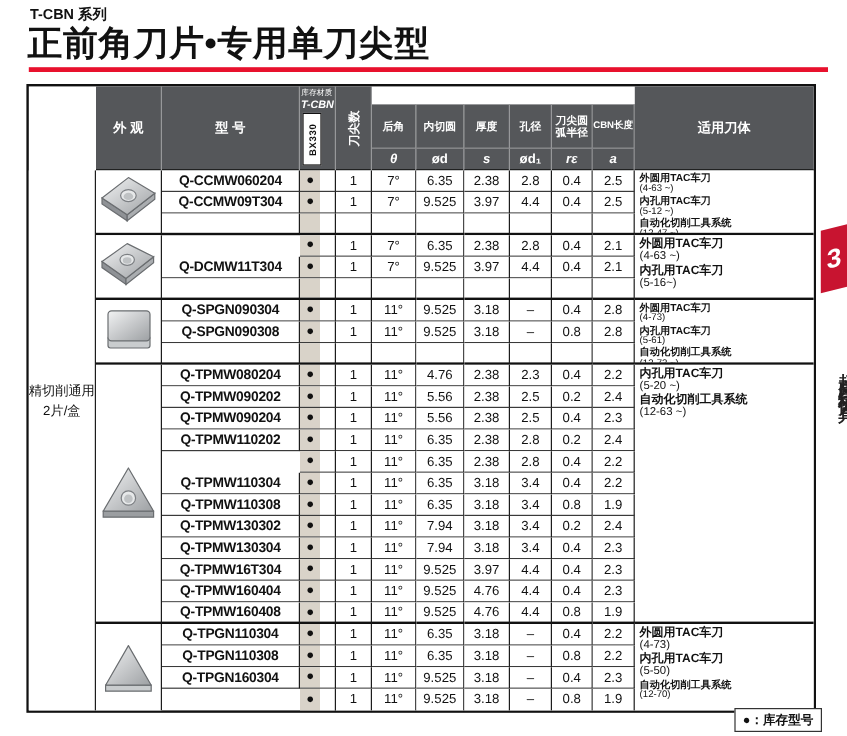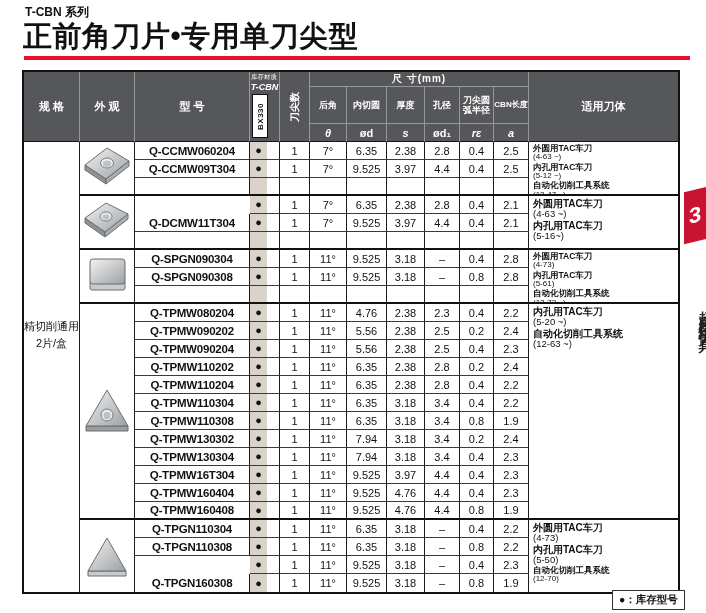--- a/index.html
+++ b/index.html
@@ -73,34 +73,32 @@
 <body>
 
 <div class="page">
 
   <div class="series">T-CBN 系列</div>
   <div class="title">正前角刀片•专用单刀尖型</div>
   <div class="rule"></div>
 
   <div class="grid" id="grid">
 
-    <div class="hc hb" style="grid-area:1/1/4/2">规 格</div>
     <div class="hc hb" style="grid-area:1/2/4/3">外 观</div>
     <div class="hc hb" style="grid-area:1/3/4/4">型 号</div>
     <div class="hc hb stock-h" style="grid-area:1/4/4/5">
       <div class="stock-top">库存材质</div>
       <div class="stock-tcbn">T-CBN</div>
       <div class="bx-box">
           <span>BX330</span>
         </div>
     </div>
     <div class="hc hb" style="grid-area:1/5/4/6">
       <span class="vtext">刀尖数</span>
     </div>
-    <div class="hc banner" style="grid-area:1/6/2/12">尺 寸(mm)</div>
     <div class="hc lbl" style="grid-area:2/6/3/7">后角</div>
     <div class="hc lbl" style="grid-area:2/7/3/8">内切圆</div>
     <div class="hc lbl" style="grid-area:2/8/3/9">厚度</div>
     <div class="hc lbl" style="grid-area:2/9/3/10">孔径</div>
     <div class="hc lbl" style="grid-area:2/10/3/11">刀尖圆弧半径</div>
     <div class="hc lbl" style="grid-area:2/11/3/12;font-size:8px">CBN长度</div>
     <div class="hc sym it hb" style="grid-area:3/6/4/7">θ</div>
     <div class="hc sym hb" style="grid-area:3/7/4/8">ød</div>
     <div class="hc sym it hb" style="grid-area:3/8/4/9">s</div>
     <div class="hc sym hb" style="grid-area:3/9/4/10">ød₁</div>
@@ -345,21 +343,20 @@
       <div class="bc st " style="grid-area: 16 / 4 / 17 / 5;">
         <span class="dot">●</span>
       </div>
       <div class="bc " style="grid-area: 16 / 5 / 17 / 6;">1</div>
       <div class="bc " style="grid-area: 16 / 6 / 17 / 7;">11°</div>
       <div class="bc " style="grid-area: 16 / 7 / 17 / 8;">6.35</div>
       <div class="bc " style="grid-area: 16 / 8 / 17 / 9;">2.38</div>
       <div class="bc " style="grid-area: 16 / 9 / 17 / 10;">2.8</div>
       <div class="bc " style="grid-area: 16 / 10 / 17 / 11;">0.2</div>
       <div class="bc " style="grid-area: 16 / 11 / 17 / 12;">2.4</div>
-      <div class="bc mc " style="grid-area: 17 / 3 / 18 / 4;">Q-TPMW110204</div>
       <div class="bc st " style="grid-area: 17 / 4 / 18 / 5;">
         <span class="dot">●</span>
       </div>
       <div class="bc " style="grid-area: 17 / 5 / 18 / 6;">1</div>
       <div class="bc " style="grid-area: 17 / 6 / 18 / 7;">11°</div>
       <div class="bc " style="grid-area: 17 / 7 / 18 / 8;">6.35</div>
       <div class="bc " style="grid-area: 17 / 8 / 18 / 9;">2.38</div>
       <div class="bc " style="grid-area: 17 / 9 / 18 / 10;">2.8</div>
       <div class="bc " style="grid-area: 17 / 10 / 18 / 11;">0.4</div>
       <div class="bc " style="grid-area: 17 / 11 / 18 / 12;">2.2</div>
@@ -481,31 +478,31 @@
       <div class="bc st " style="grid-area: 26 / 4 / 27 / 5;">
         <span class="dot">●</span>
       </div>
       <div class="bc " style="grid-area: 26 / 5 / 27 / 6;">1</div>
       <div class="bc " style="grid-area: 26 / 6 / 27 / 7;">11°</div>
       <div class="bc " style="grid-area: 26 / 7 / 27 / 8;">6.35</div>
       <div class="bc " style="grid-area: 26 / 8 / 27 / 9;">3.18</div>
       <div class="bc " style="grid-area: 26 / 9 / 27 / 10;">–</div>
       <div class="bc " style="grid-area: 26 / 10 / 27 / 11;">0.8</div>
       <div class="bc " style="grid-area: 26 / 11 / 27 / 12;">2.2</div>
+      <div class="bc mc " style="grid-area: 27 / 3 / 28 / 4;">Q-TPGN160304</div>
       <div class="bc st " style="grid-area: 27 / 4 / 28 / 5;">
         <span class="dot">●</span>
       </div>
       <div class="bc " style="grid-area: 27 / 5 / 28 / 6;">1</div>
       <div class="bc " style="grid-area: 27 / 6 / 28 / 7;">11°</div>
       <div class="bc " style="grid-area: 27 / 7 / 28 / 8;">9.525</div>
       <div class="bc " style="grid-area: 27 / 8 / 28 / 9;">3.18</div>
       <div class="bc " style="grid-area: 27 / 9 / 28 / 10;">–</div>
       <div class="bc " style="grid-area: 27 / 10 / 28 / 11;">0.4</div>
       <div class="bc " style="grid-area: 27 / 11 / 28 / 12;">2.3</div>
-      <div class="bc mc nobb" style="grid-area: 28 / 3 / 29 / 4;">Q-TPGN160308</div>
       <div class="bc st nobb" style="grid-area: 28 / 4 / 29 / 5;">
         <span class="dot">●</span>
       </div>
       <div class="bc nobb" style="grid-area: 28 / 5 / 29 / 6;">1</div>
       <div class="bc nobb" style="grid-area: 28 / 6 / 29 / 7;">11°</div>
       <div class="bc nobb" style="grid-area: 28 / 7 / 29 / 8;">9.525</div>
       <div class="bc nobb" style="grid-area: 28 / 8 / 29 / 9;">3.18</div>
       <div class="bc nobb" style="grid-area: 28 / 9 / 29 / 10;">–</div>
       <div class="bc nobb" style="grid-area: 28 / 10 / 29 / 11;">0.8</div>
       <div class="bc nobb" style="grid-area: 28 / 11 / 29 / 12;">1.9</div>

